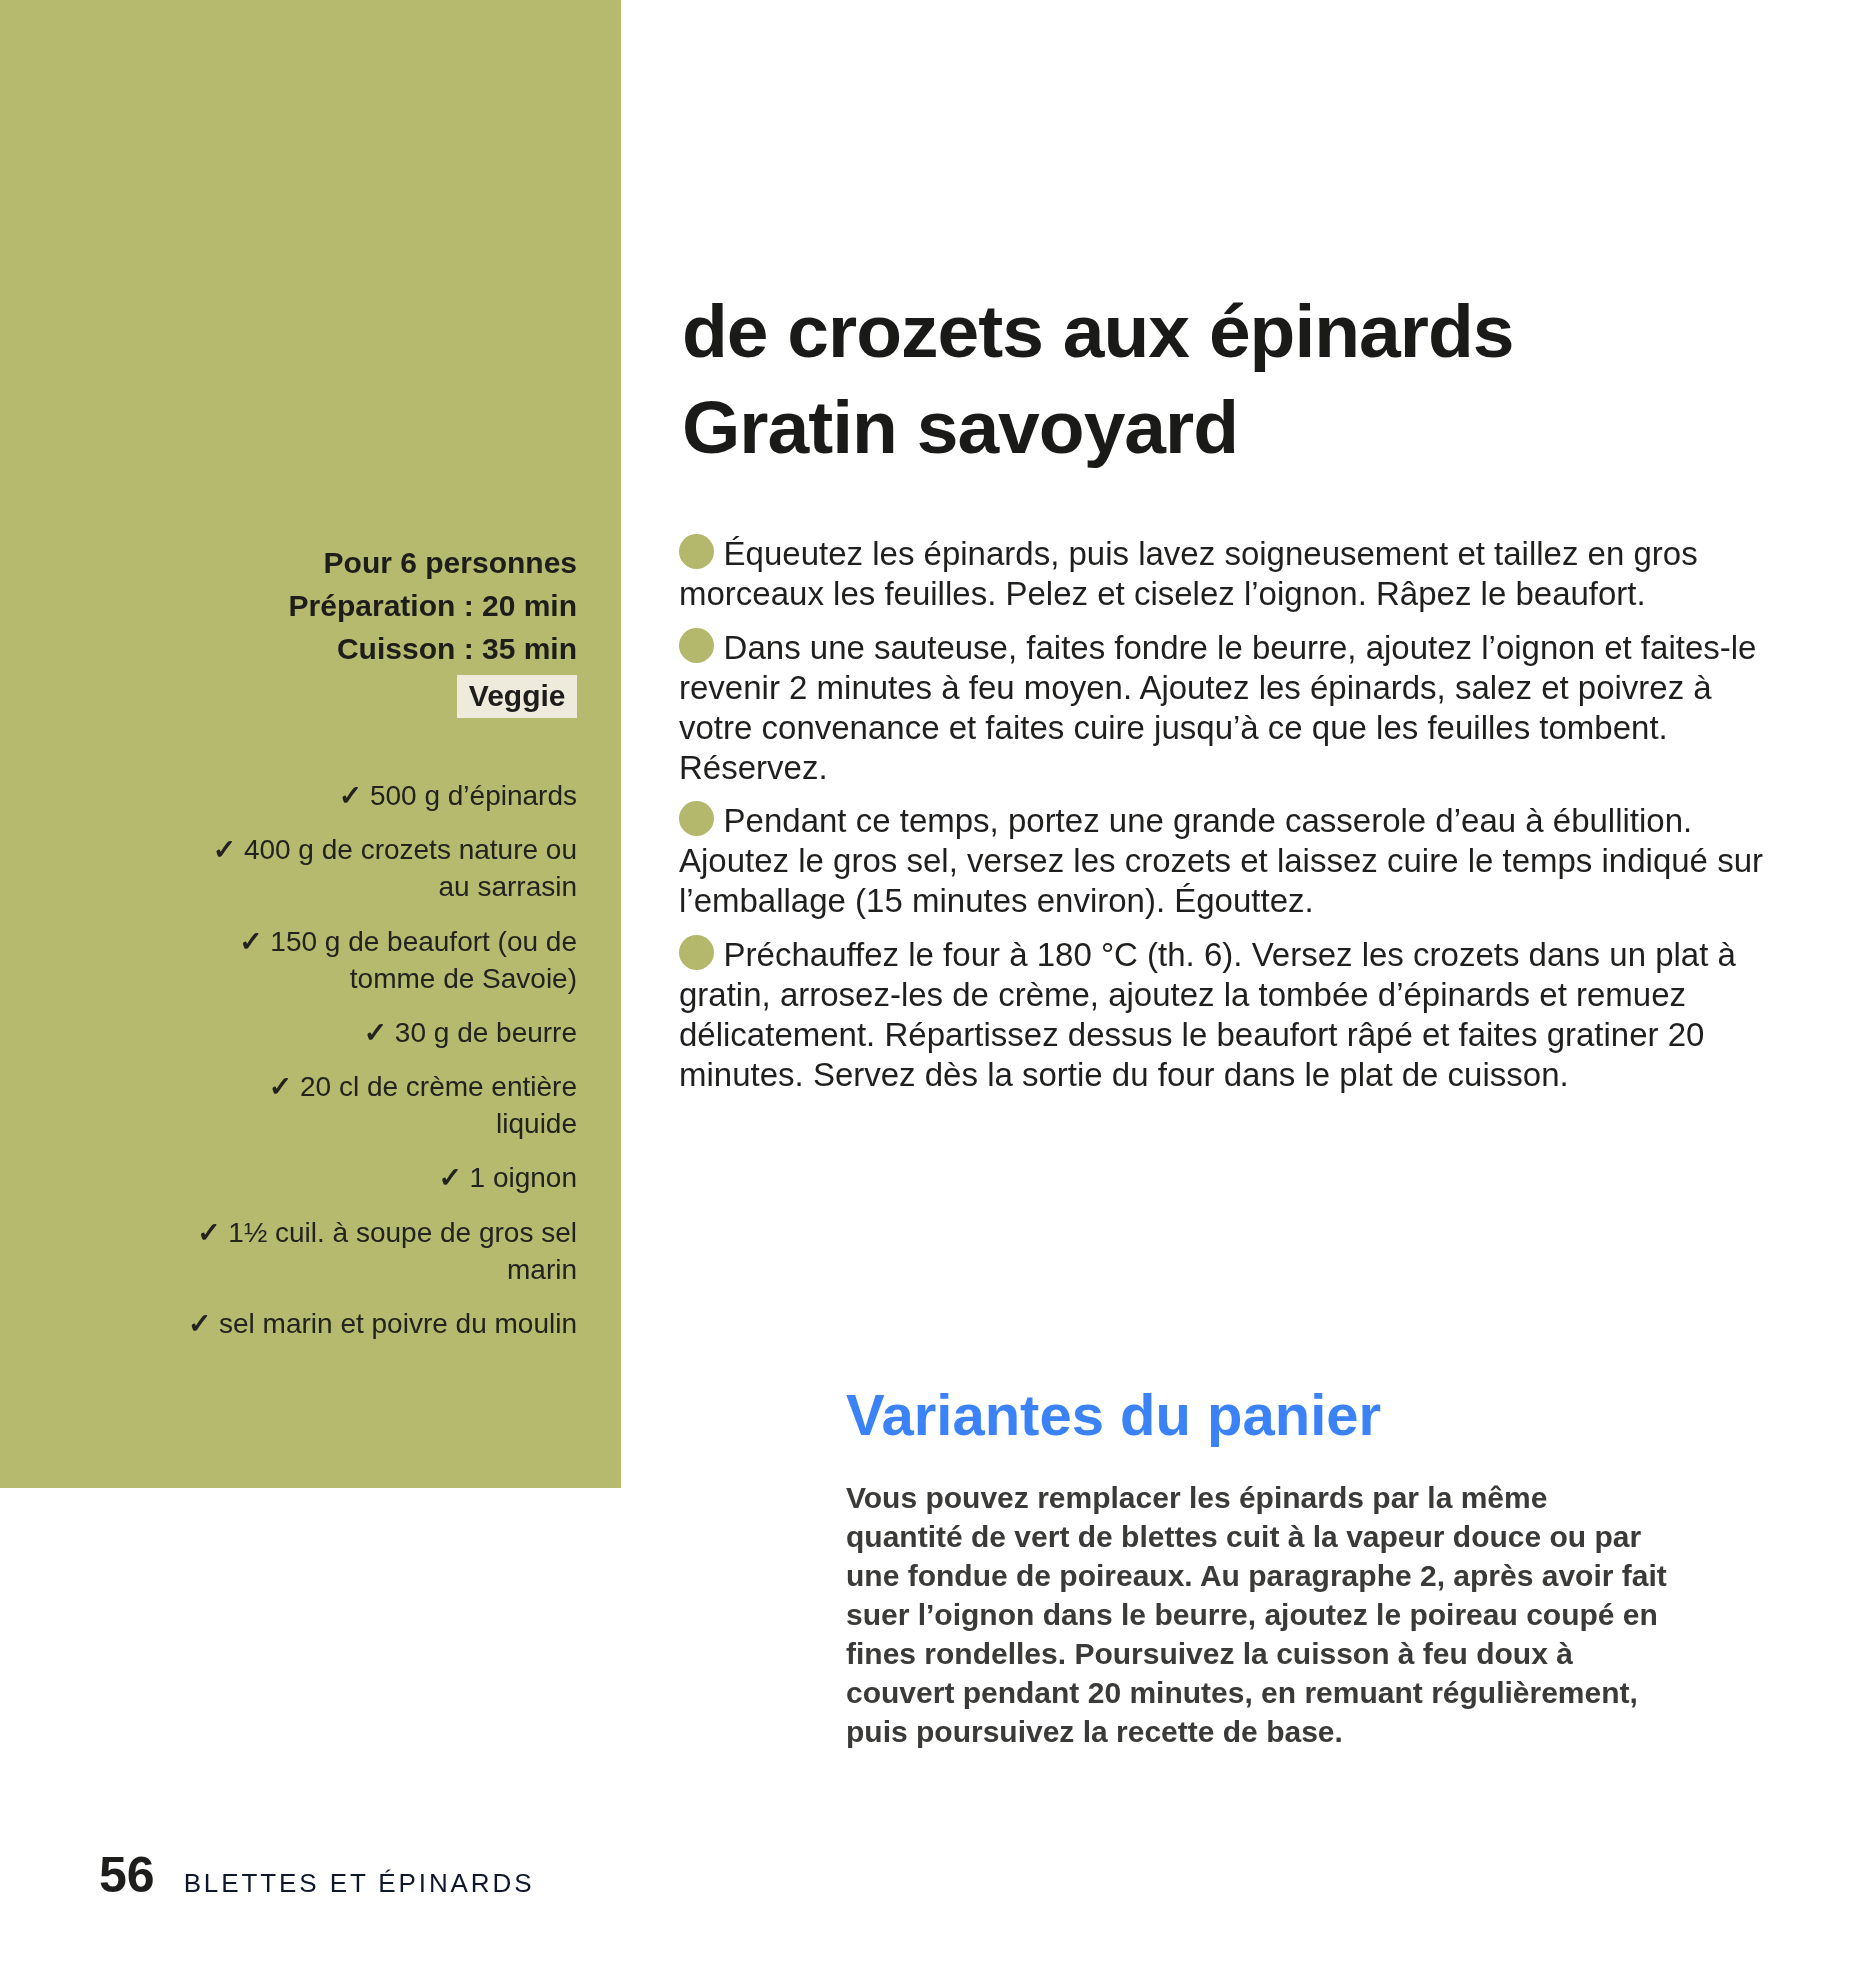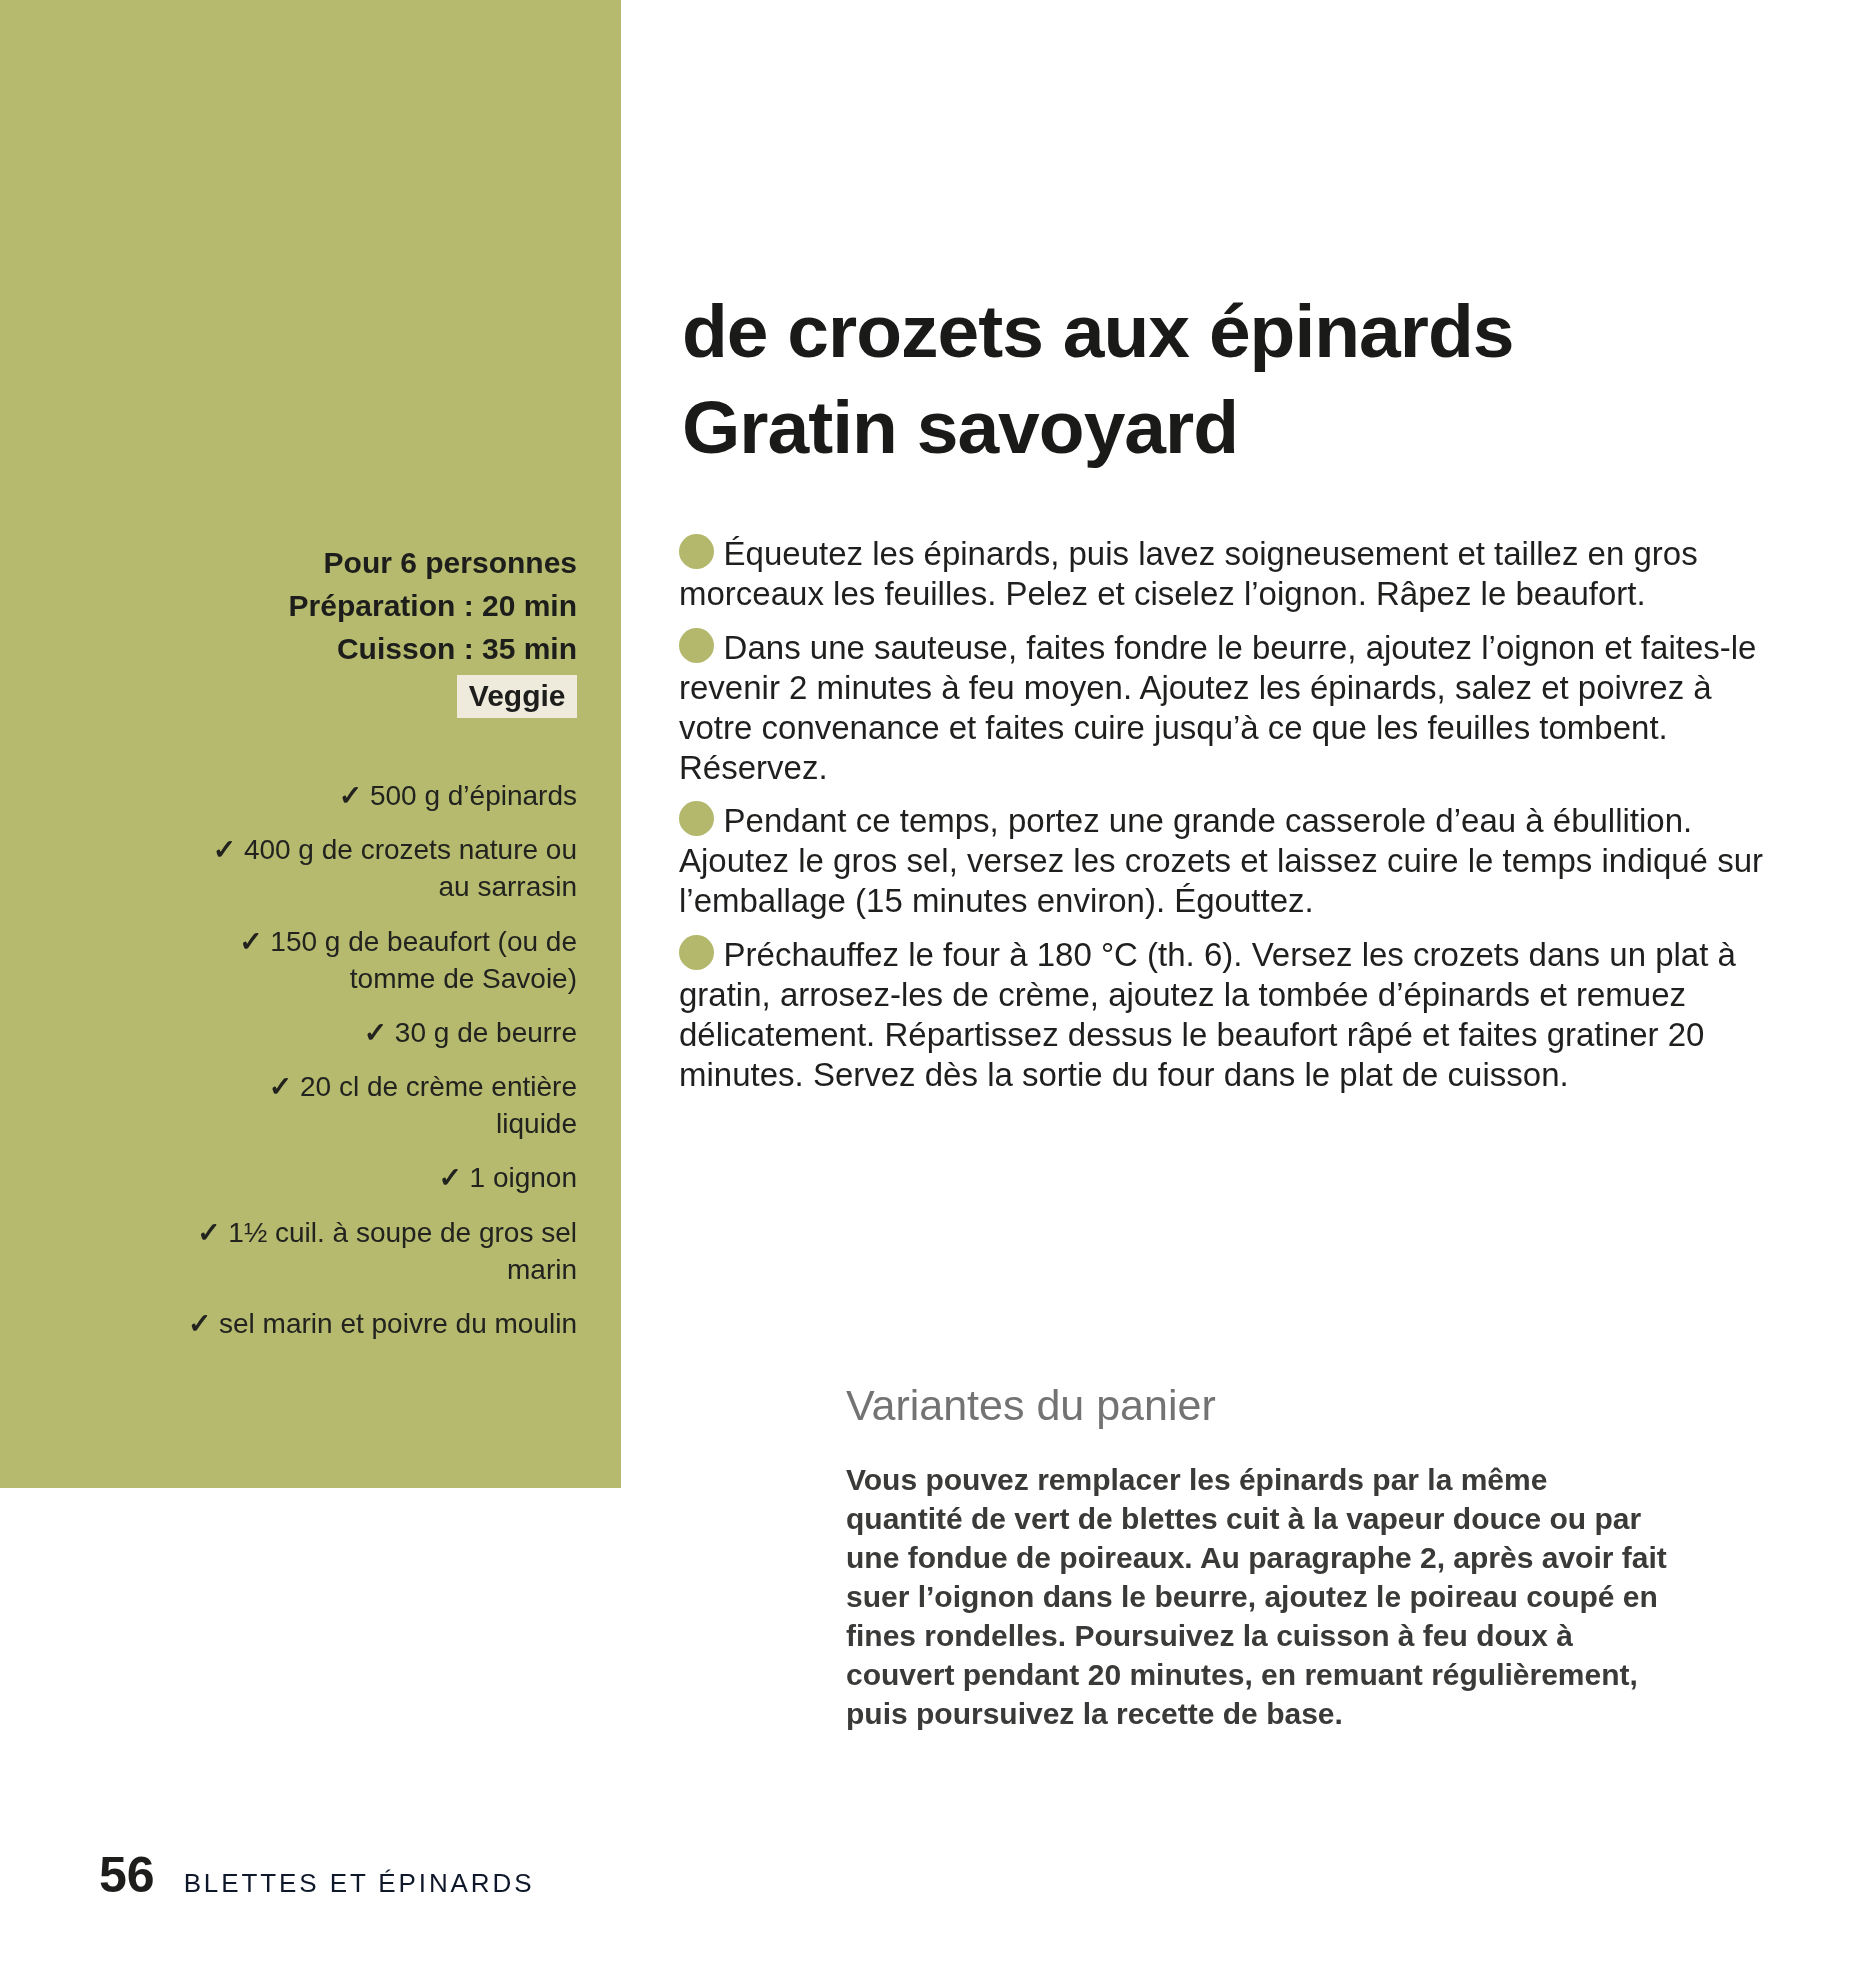--- a/index.html
+++ b/index.html
@@ -117,23 +117,23 @@
     margin-right: 9.6px;
     vertical-align: -3.8px;
   }
 
   .variants {
     position: absolute;
     left: 225px; top: 1381px;
     width: 826px;
   }
   .variants-heading {
-    font-size: 43px;
-    font-weight: 400;
-    color: #737373;
+    font-size: 58px;
+    font-weight: 700;
+    color: #3b82f6;
     margin: 0 0 11.5px 0;
     letter-spacing: 0px;
   }
   .variants-body {
     font-size: 30px;
     font-weight: 700;
     line-height: 39px;
     color: #3a3a38;
   }
 </style>

